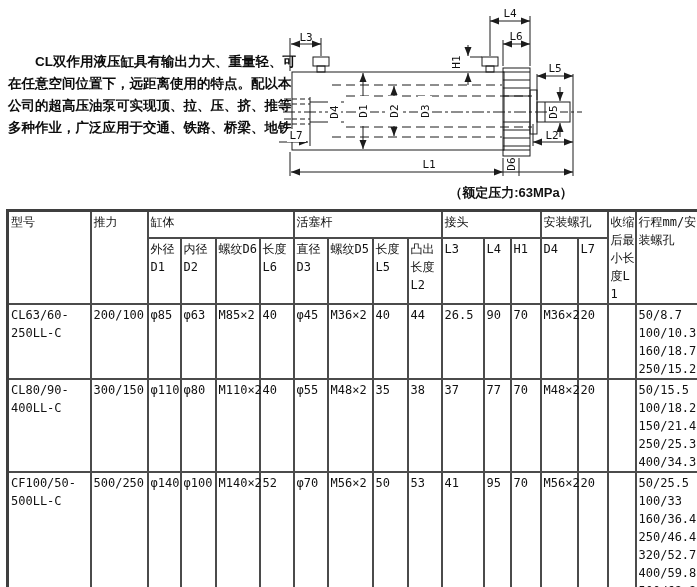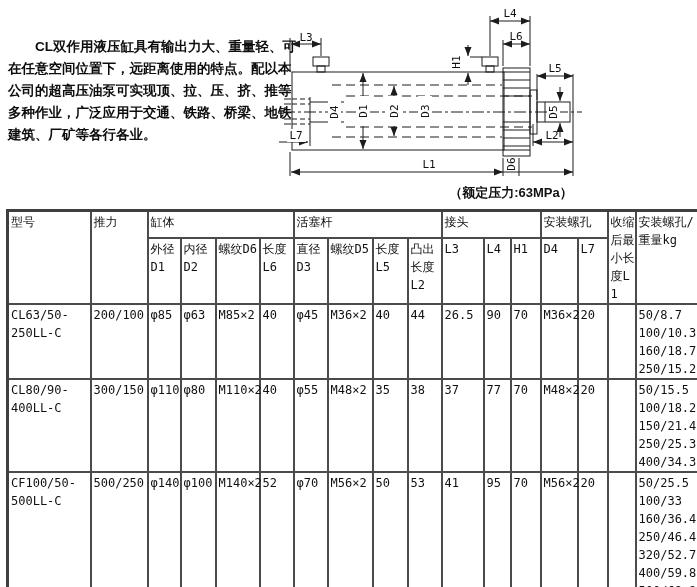--- a/index.html
+++ b/index.html
@@ -1,19 +1,19 @@
 <!DOCTYPE html>
 <html><head>
 <meta charset="utf-8">
 <style>
   html,body{margin:0;padding:0;background:#fff;}
   #page{position:relative;width:697px;height:587px;background:#fff;overflow:hidden;
         font-family:"DejaVu Sans Mono","Liberation Mono",monospace;color:#111;}
   
-  .intro{position:absolute;left:8px;top:36px;width:276px;
+  .intro{position:absolute;left:8px;top:51px;width:276px;
          font-family:"Liberation Sans","DejaVu Sans",sans-serif;
          font-weight:bold;font-size:13.5px;line-height:22px;color:#0d0d0d;}
   .intro .ln{white-space:nowrap;}
   .intro .ln.first{padding-left:27px;}
   
   svg.diag{position:absolute;left:0;top:0;}
   svg.diag .s{stroke:#1c1c1c;stroke-width:1;fill:none;}
   svg.diag .dash{stroke:#1c1c1c;stroke-width:1;fill:none;stroke-dasharray:9 5;}
   svg.diag .hdash{stroke:#1c1c1c;stroke-width:1;fill:none;stroke-dasharray:5 3;}
   svg.diag .cl{stroke:#1c1c1c;stroke-width:1;fill:none;stroke-dasharray:12 3 3 3;}
@@ -33,21 +33,20 @@
 </head>
 <body>
 
 <div id="page">
 
   <div class="intro">
     <div class="ln first">CL双作用液压缸具有输出力大、重量轻、可</div>
     <div class="ln">在任意空间位置下，远距离使用的特点。配以本</div>
     <div class="ln">公司的超高压油泵可实现顶、拉、压、挤、推等</div>
     <div class="ln">多种作业，广泛应用于交通、铁路、桥梁、地铁</div>
-    <div class="ln">建筑、厂矿等各行各业。</div>
   </div>
 
   <svg class="diag" width="697" height="205" viewBox="0 0 697 205">
     <defs>
       <marker id="ar" markerWidth="10" markerHeight="8" refX="9.5" refY="4" orient="auto-start-reverse" markerUnits="userSpaceOnUse">
         <path d="M0.5,0.5 L9.5,4 L0.5,7.5 z" fill="#1c1c1c"></path>
       </marker>
     </defs>
 
     <rect class="s" x="292" y="72" width="212" height="78"></rect>
@@ -143,40 +142,40 @@
     </colgroup>
     <tbody>
         <tr style="height:24px">
       <th rowspan="2" class="nw">型号</th>
       <th rowspan="2" class="nw">推力</th>
       <th colspan="4" class="nw">缸体</th>
       <th colspan="4" class="nw">活塞杆</th>
       <th colspan="3" class="nw">接头</th>
       <th colspan="2" class="nw">安装螺孔</th>
       <th rowspan="2" class="wrap">收缩后最小长度L1</th>
-      <th rowspan="2" class="wrap">安装螺孔/重量kg</th>
+      <th rowspan="2" class="wrap">行程mm/安装螺孔</th>
     </tr>
     <tr style="height:56px">
       <th class="wrap">外径D1</th>
       <th class="wrap">内径D2</th>
       <th class="wrap">螺纹D6</th>
       <th class="wrap">长度L6</th>
       <th class="wrap">直径D3</th>
       <th class="wrap">螺纹D5</th>
       <th class="wrap">长度L5</th>
       <th class="wrap">凸出长度L2</th>
       <th class="wrap">L3</th>
       <th class="wrap">L4</th>
       <th class="wrap">H1</th>
       <th class="wrap">D4</th>
       <th class="wrap">L7</th>
     </tr>
 
     <tr style="height:73px">
-      <td>CL63/50-250LL-C</td>
+      <td>CL63/60-250LL-C</td>
       <td class="nw">200/100</td>
       <td class="nw">φ85</td>
       <td class="nw">φ63</td>
       <td class="nw">M85×2</td>
       <td class="nw">40</td>
       <td class="nw">φ45</td>
       <td class="nw">M36×2</td>
       <td class="nw">40</td>
       <td class="nw">44</td>
       <td class="nw">26.5</td>

